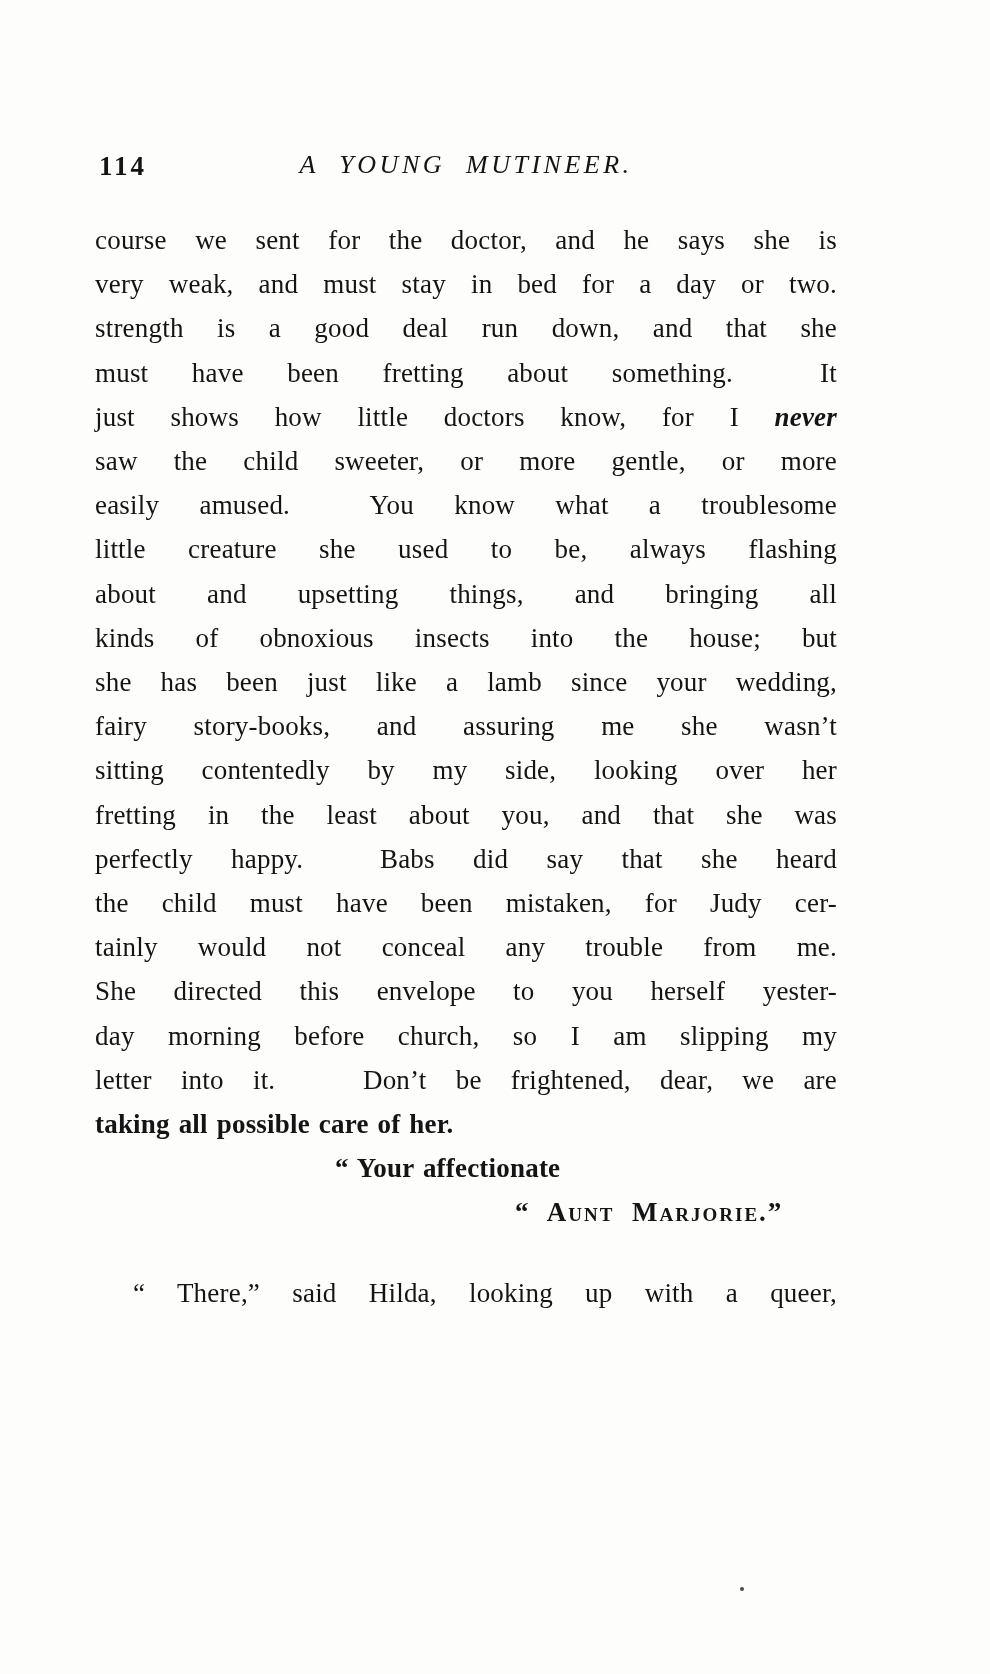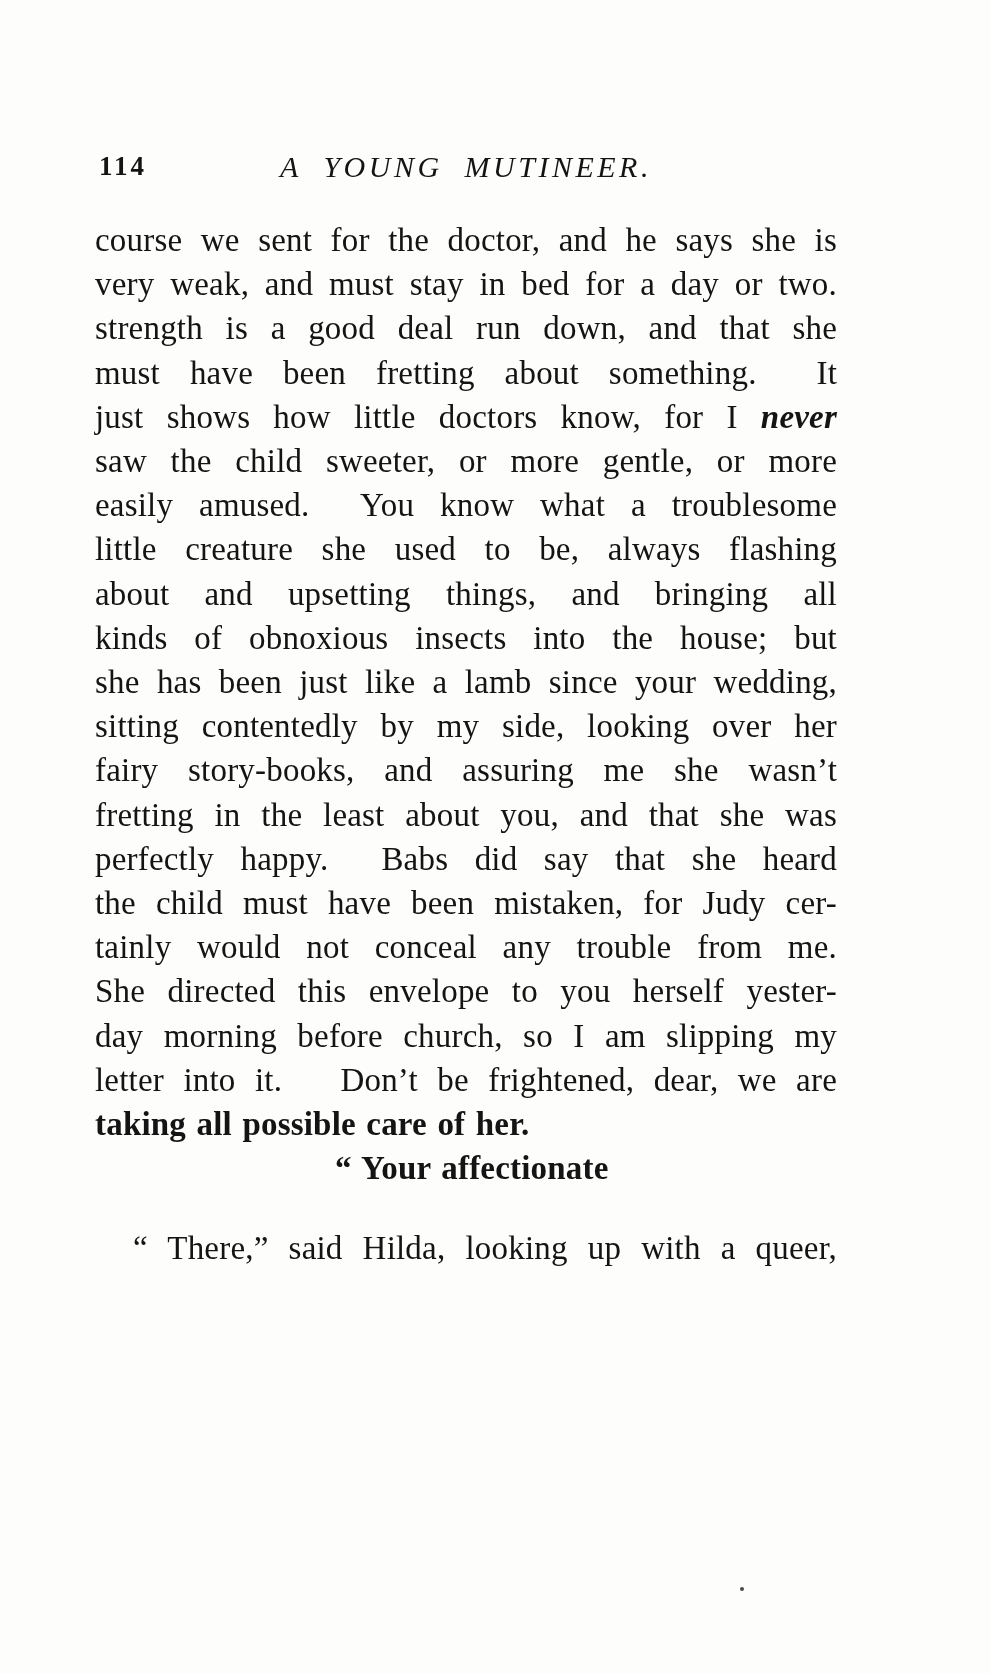--- a/index.html
+++ b/index.html
@@ -23,31 +23,31 @@
     position: absolute;
     left: 4px;
     top: 1px;
     font-size: 27px;
     letter-spacing: 3px;
     font-weight: bold;
   }
   .running-title {
     text-align: center;
     font-style: italic;
-    font-size: 30px;
+    font-size: 26px;
     letter-spacing: 3.5px;
     word-spacing: 11px;
     white-space: nowrap;
   }
   .body-block {
     position: absolute;
     left: 95px;
     top: 218px;
     width: 742px;
-    font-size: 33px;
+    font-size: 27px;
     line-height: 44.2px;
     letter-spacing: 0.2px;
     word-spacing: 2px;
   }
   .jline {
     text-align: justify;
     text-align-last: justify;
   }
   .lline { text-align: left; font-weight: bold; }
   .sig1 { padding-left: 240px; }
@@ -89,29 +89,30 @@
     <div class="jline">very weak, and must stay in bed for a day or two.</div>
     <div class="jline">strength is a good deal run down, and that she</div>
     <div class="jline">must have been fretting about something.&nbsp; It</div>
     <div class="jline"><span>just shows how little doctors know, for I </span><em>never</em></div>
     <div class="jline">saw the child sweeter, or more gentle, or more</div>
     <div class="jline">easily amused.&nbsp; You know what a troublesome</div>
     <div class="jline">little creature she used to be, always flashing</div>
     <div class="jline">about and upsetting things, and bringing all</div>
     <div class="jline">kinds of obnoxious insects into the house; but</div>
     <div class="jline">she has been just like a lamb since your wedding,</div>
+    <div class="jline">fairy story-books, and assuring me she wasn’t</div>
     <div class="jline">sitting contentedly by my side, looking over her</div>
-    <div class="jline">fairy story-books, and assuring me she wasn’t</div>
     <div class="jline">fretting in the least about you, and that she was</div>
     <div class="jline">perfectly happy.&nbsp; Babs did say that she heard</div>
     <div class="jline">the child must have been mistaken, for Judy cer-</div>
     <div class="jline">tainly would not conceal any trouble from me.</div>
     <div class="jline">She directed this envelope to you herself yester-</div>
     <div class="jline">day morning before church, so I am slipping my</div>
     <div class="jline">letter into it.&nbsp;&nbsp; Don’t be frightened, dear, we are</div>
     <div class="lline">taking all possible care of her.</div>
     <div class="lline sig1">“ Your affectionate</div>
+    <div class="lline sig2">“ Aunt Marjorie.”</div>
     <div class="para">“ There,” said Hilda, looking up with a queer,</div>
   </div>
 
   <div class="speck"></div>
 
 </div>
 
 </body></html>

